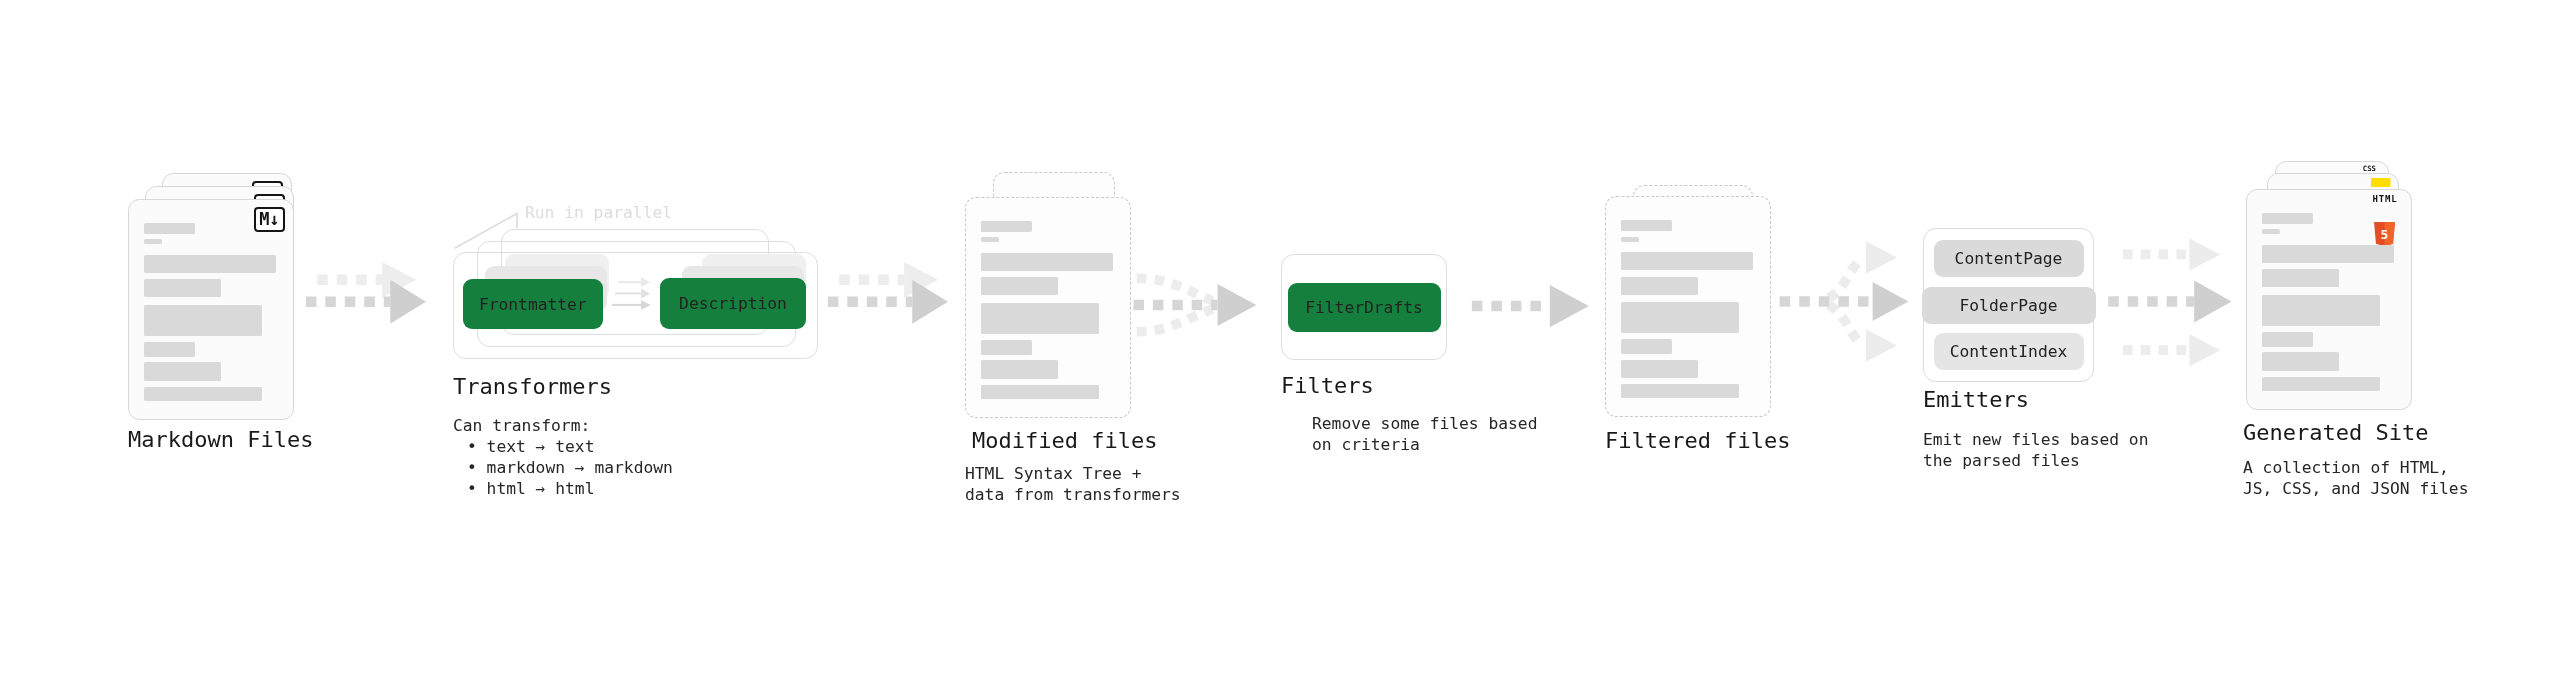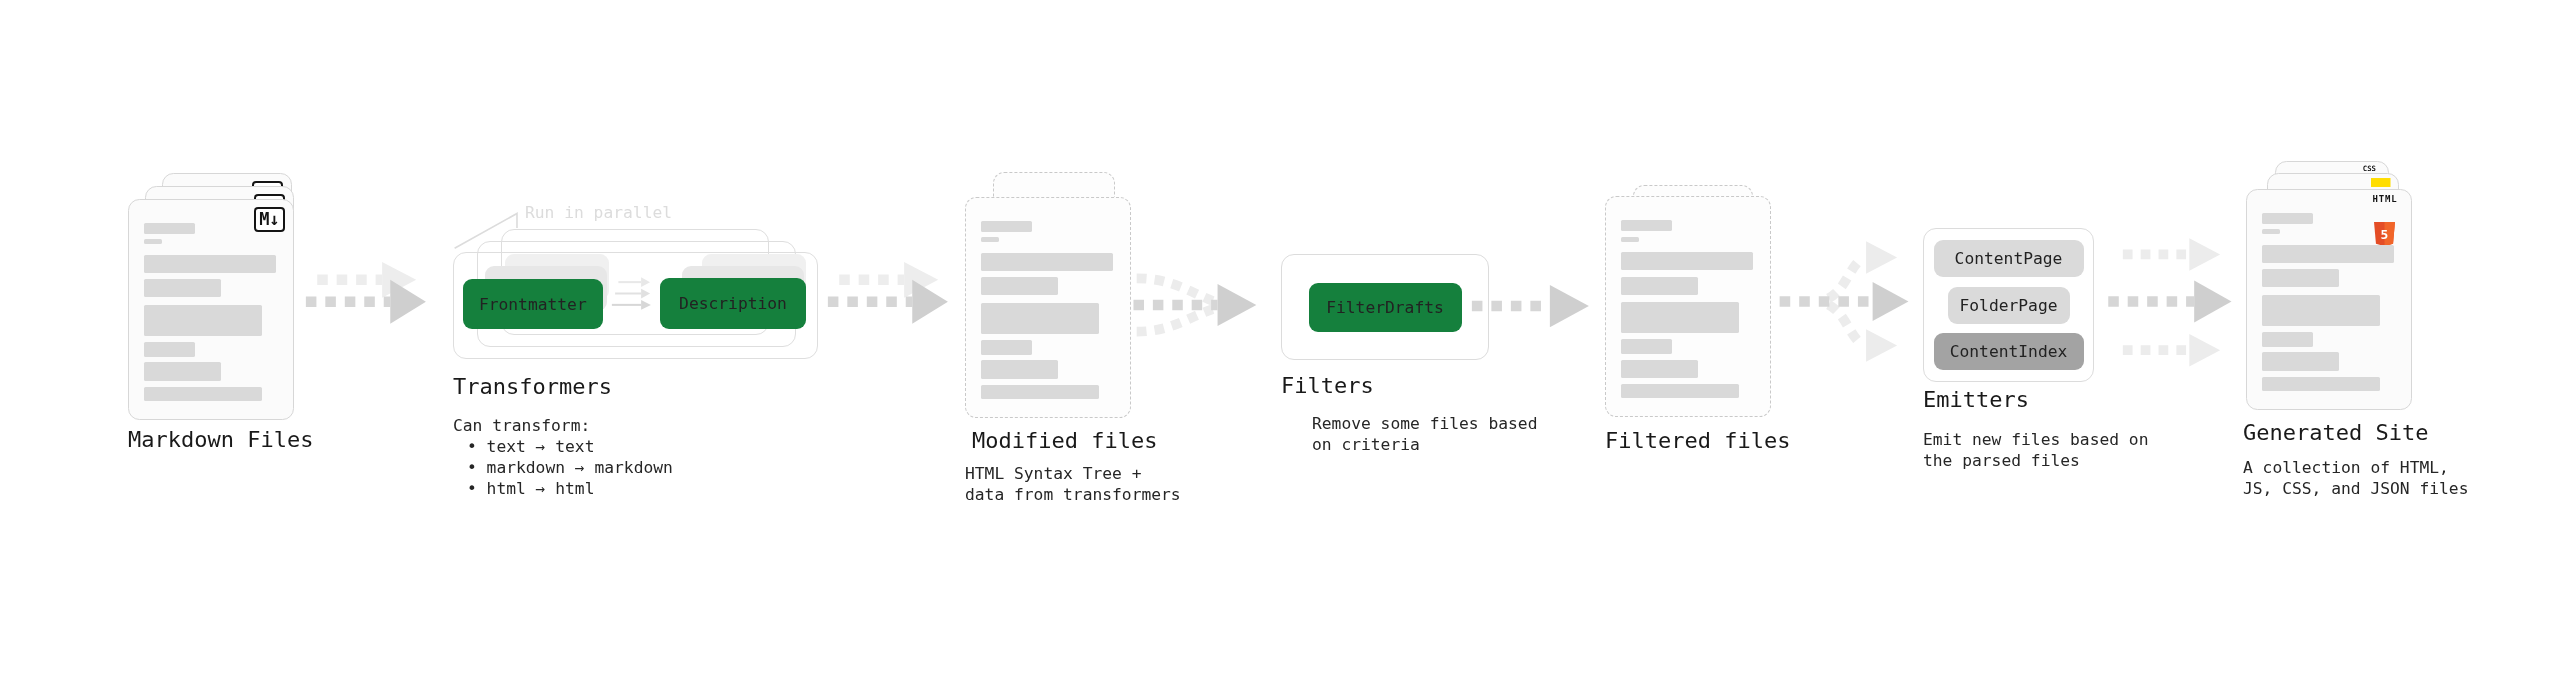--- a/index.html
+++ b/index.html
@@ -156,21 +156,21 @@
     <div>data from transformers</div>
   </div>
 
   <svg class="abs" style="left:1130px;top:267px;" width="146" height="76" viewBox="0 0 180 94">
     <path d="M 8,14 C 50,14 72,30 102,42" stroke="#ececec" stroke-width="12" stroke-dasharray="12 10" fill="none"></path>
     <path d="M 8,80 C 50,80 72,62 102,52" stroke="#ececec" stroke-width="12" stroke-dasharray="12 10" fill="none"></path>
     <line x1="4" y1="47" x2="108" y2="47" stroke="#d6d6d6" stroke-width="13" stroke-dasharray="13 11"></line>
     <polygon points="108,21 108,73 156,47" fill="#cfcfcf"></polygon>
   </svg>
 
-  <div class="panel" style="left:1281px;top:254px;width:208px;height:106px;display:flex;align-items:center;justify-content:center;">
+  <div class="panel" style="left:1281px;top:254px;width:166px;height:106px;display:flex;align-items:center;justify-content:center;">
     <div class="pill" style="position:static;width:153px;height:49px;">
       <span>FilterDrafts</span>
     </div>
   </div>
   <div class="caption" style="left:1281px;top:375px;">Filters</div>
   <div class="subtext" style="left:1281px;top:413px;margin-left:31px;">
     <div>Remove some files based</div>
     <div>on criteria</div>
   </div>
 
@@ -202,24 +202,24 @@
     <path d="M 62,88 C 84,100 86,124 104,138" stroke="#ececec" stroke-width="12" stroke-dasharray="12 10" fill="none"></path>
     <polygon points="108,118 108,158 146,138" fill="#ececec"></polygon>
     <line x1="2" y1="84" x2="116" y2="84" stroke="#d6d6d6" stroke-width="13" stroke-dasharray="13 11"></line>
     <polygon points="116,60 116,108 160,84" fill="#cfcfcf"></polygon>
   </svg>
 
   <div class="panel" style="left:1923px;top:228px;width:171px;height:154px;display:flex;flex-direction:column;align-items:center;justify-content:center;gap:9.8px;">
     <div class="pill" style="position:static;width:150px;height:37px;background:#dadada;">
       <span>ContentPage</span>
     </div>
-    <div class="pill" style="position:static;width:122px;height:37px;background:#dadada;">
+    <div class="pill" style="position:static;width:174px;height:37px;background:#dadada;">
       <span>FolderPage</span>
     </div>
-    <div class="pill" style="position:static;width:150px;height:37px;background:#a3a3a3;">
+    <div class="pill" style="position:static;width:150px;height:37px;background:#e5e5e5;">
       <span>ContentIndex</span>
     </div>
   </div>
   <div class="caption" style="left:1923px;top:389px;">Emitters</div>
   <div class="subtext" style="left:1923px;top:429px;">
     <div>Emit new files based on</div>
     <div>the parsed files</div>
   </div>
 
   <svg class="abs" style="left:2105px;top:233px;" width="133" height="137" viewBox="0 0 164 168">

